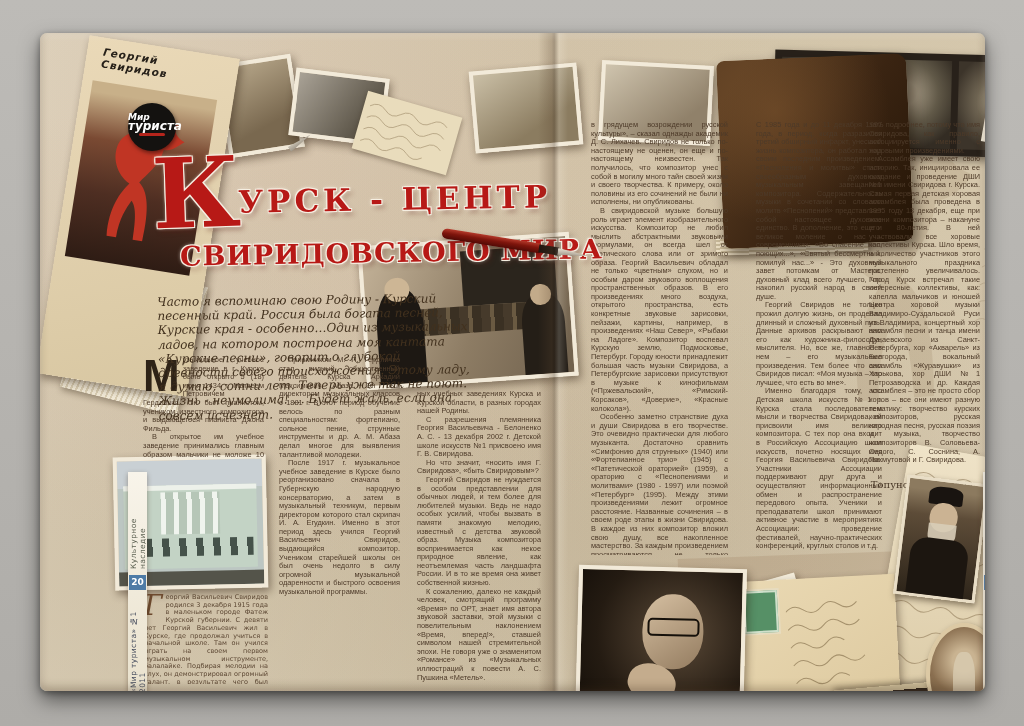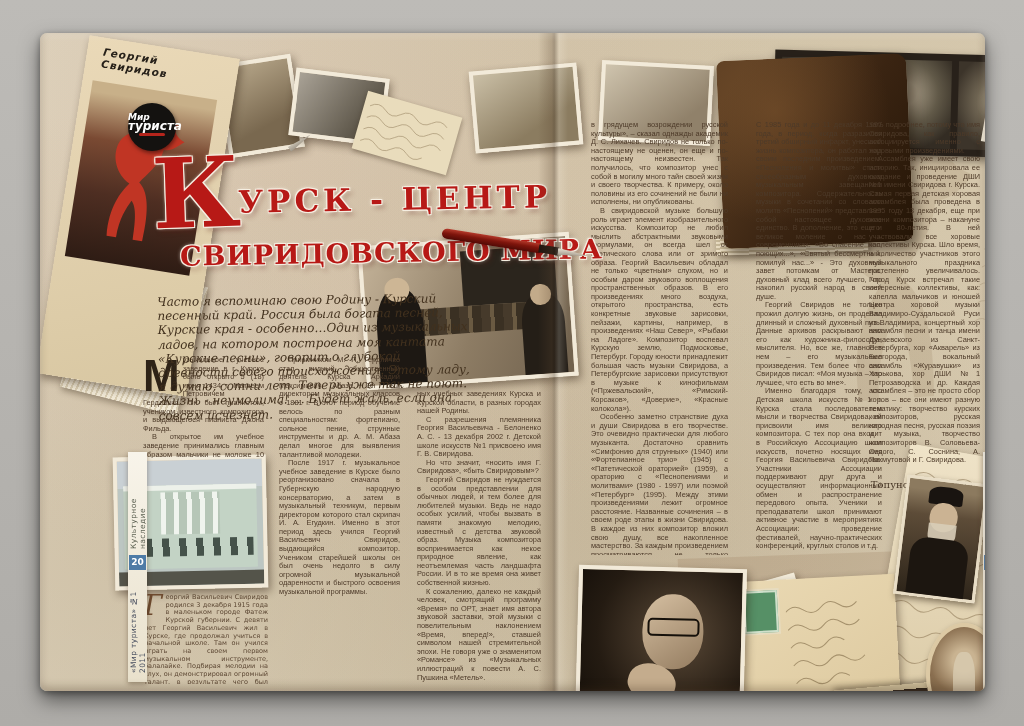--- a/index.html
+++ b/index.html
@@ -32,21 +32,21 @@
   #epi{position:absolute;left:118px;top:260px;width:314px;font-size:12px;line-height:14.2px;font-style:italic;
     color:#42311e;z-index:7;transform:rotate(-.7deg);text-align:left;}
   
   .caption{position:absolute;font-family:"DejaVu Sans",sans-serif;font-size:6.5px;line-height:7.7px;color:#5c4733;
     text-align:justify;overflow:hidden;z-index:6;}
   .dropG{float:left;font-size:28px;line-height:24px;font-style:italic;color:#6d4a2e;margin:0 3px 0 0;
     font-family:"DejaVu Serif",serif;}
   #author{position:absolute;left:824px;top:446px;width:116px;text-align:center;font-size:10px;color:#483726;z-index:6;}
   
   .vstrip{position:absolute;width:19px;background:linear-gradient(180deg,#f8f4ea,#e9e1cc);
-    box-shadow:0 2px 5px rgba(60,40,20,.4);display:flex;flex-direction:column;align-items:center;z-index:25;}
+    box-shadow:0 2px 5px rgba(60,40,20,.4);display:flex;flex-direction:column;align-items:center;z-index:25;margin-top:20px;}
   .vtext{writing-mode:vertical-rl;transform:rotate(180deg);font-family:"DejaVu Sans",sans-serif;font-size:7.5px;
     letter-spacing:.4px;}
   .sec{color:#5e6354;height:90px;margin-top:7px;}
   .iss{color:#454c5d;height:98px;margin-top:5px;}
   .pagebox{width:17px;height:15px;flex:none;background:#4e7ba6;color:#fff;
     font:bold 9px/15px "DejaVu Sans",sans-serif;text-align:center;margin-top:6px;}
   
   #pen{position:absolute;left:402px;top:194px;width:150px;height:13px;transform:rotate(9deg);
     transform-origin:0 50%;z-index:9;}
   

